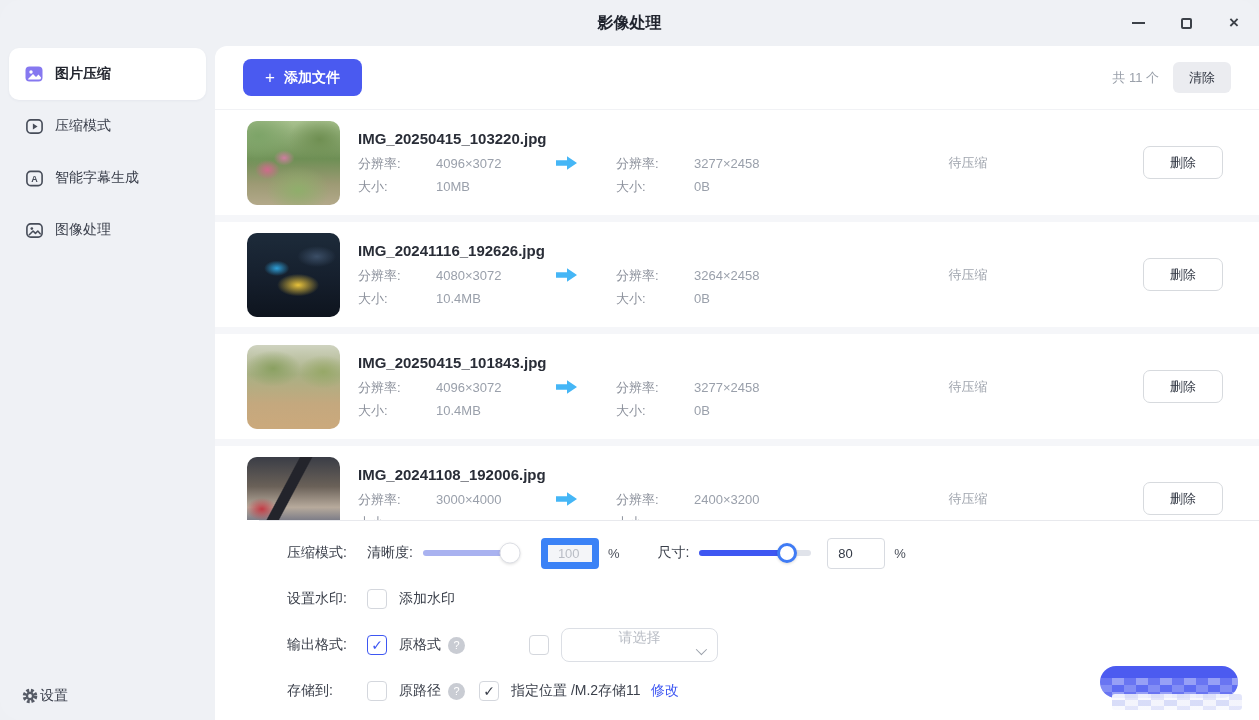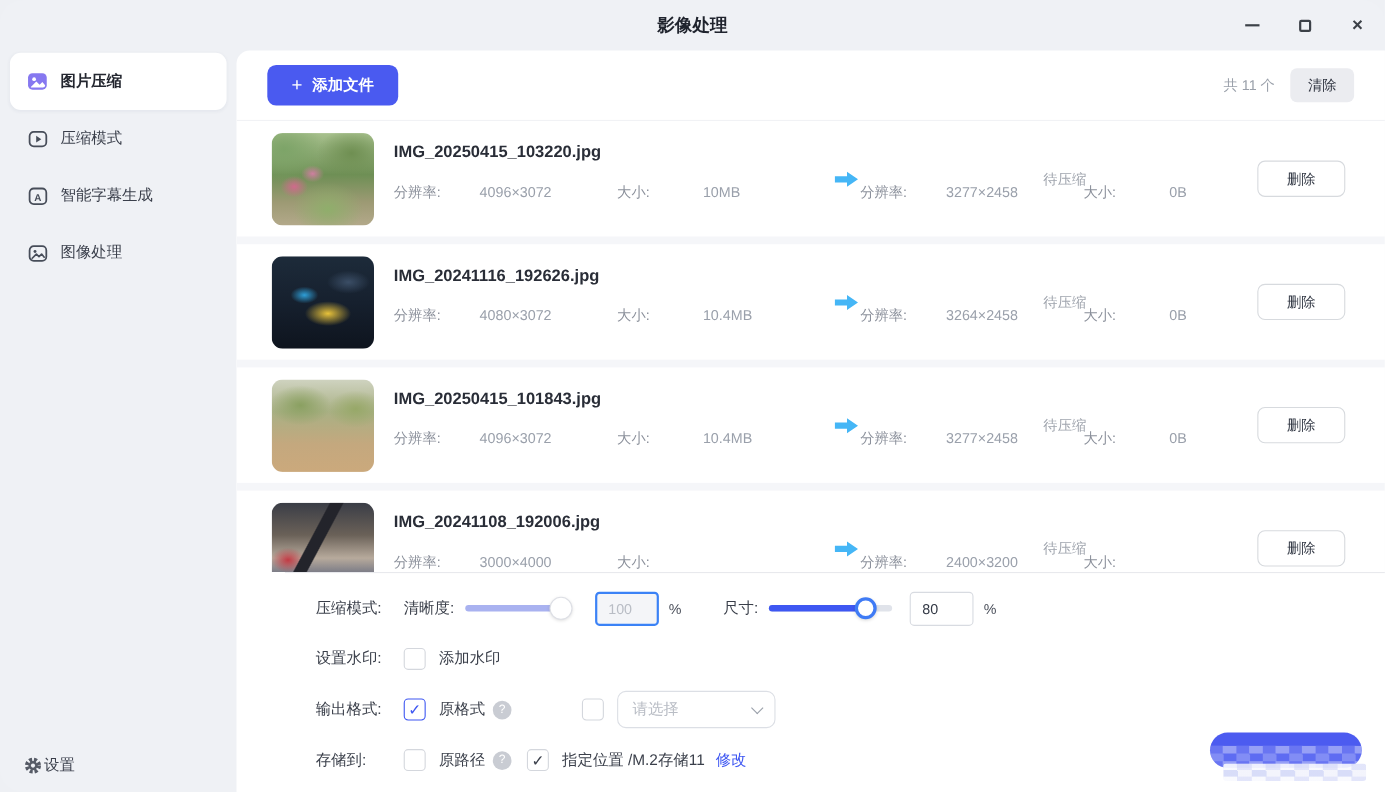--- a/index.html
+++ b/index.html
@@ -54,49 +54,49 @@
     radial-gradient(36px 24px at 82% 32%, #97a868 0%, rgba(151,168,104,0) 70%),
     linear-gradient(180deg, #cfd3c0 0%, #a9b084 35%, #c4a87e 70%, #cba97c 100%); }
   .thumb4 { background:
     linear-gradient(118deg, rgba(20,20,24,0) 38%, #23242b 39%, #23242b 47%, rgba(20,20,24,0) 48%),
     radial-gradient(22px 16px at 16% 62%, #c23a44 0%, rgba(194,58,68,0) 70%),
     linear-gradient(180deg, #3a3d46 0%, #6a6158 35%, #b7aa9c 60%, #57607a 85%, #3c465e 100%); }
 
   .file-info { width:530px; flex:0 0 530px; }
   .file-name { font-size:15px; font-weight:bold; color:#292d37; margin-bottom:8px; }
   .meta-grid { display:flex; align-items:center; }
-  .meta-col { display:flex; flex-direction:row; gap:7px; }
+  .meta-col { display:flex; flex-direction:column; gap:7px; }
   .meta-line { display:flex; font-size:13px; line-height:16px; }
   .meta-label { color:#8b909b; width:78px; }
   .meta-value { color:#9aa0ab; width:118px; }
   .arrow-wrap { width:62px; display:flex; align-items:center; justify-content:flex-start; padding-bottom:24px; }
   .file-status { width:160px; text-align:center; font-size:13px; color:#a0a5ae; }
   .btn-delete { margin-left:auto; margin-right:8px; width:80px; height:33px; background:#fff; border:1px solid #d7dade; border-radius:7px; font-size:13px; color:#333945; cursor:pointer; font-family:inherit; }
 
   
   .settings-panel { flex:0 0 200px; border-top:1px solid #e8e9ed; background:#fff; padding:15px 28px 0; position:relative;margin-left:44px; }
   .s-row { display:flex; align-items:center; height:34px; margin-bottom:12px; font-size:14px; color:#3a3f4a; }
   .p-label { width:80px; flex:0 0 80px; }
   .sub-label { margin-right:10px; }
   .slider { position:relative; height:6px; border-radius:3px; }
   .slider-clarity { width:96px; background:#a9b2f0; margin-right:22px; }
   .slider-size { width:112px; background:#e0e3ea; margin-right:16px; }
   .slider-size .fill { position:absolute; left:0; top:0; bottom:0; width:78%; border-radius:3px; background:#3e57f2; }
   .knob { position:absolute; top:50%; transform:translate(-50%,-50%); background:#fff; border-radius:50%; }
   .knob-clarity { left:calc(100% - 9px); width:21px; height:21px; border:1px solid #dddfe5; box-shadow:0 1px 3px rgba(0,0,0,.12); }
   .knob-size { left:78%; width:20px; height:20px; border:3px solid #3f7bf5; box-shadow:0 1px 3px rgba(0,0,0,.15); }
   .num-input { width:58px; height:31px; border-radius:4px; font-size:13px; padding:0 10px; font-family:inherit; }
-  .input-disabled { background:#f4f5f8; border:2px solid #3b82f6; color:#b9bdc5; }
+  .input-disabled { background:#f4f5f8; border:7px solid #3b82f6; color:#b9bdc5; }
   .input-active { background:#fff; border:1px solid #d8dbe1; color:#333945; }
   .pct { margin:0 0 0 9px; color:#4a4f5a; font-size:13px; }
   .gap-size { margin-left:38px; }
   .cb { width:20px; height:20px; border:1.5px solid #d4d7dd; border-radius:4px; background:#fff; display:flex; align-items:center; justify-content:center; margin-right:12px; cursor:pointer; flex:0 0 20px; }
   .cb.checked { border-color:#3e57f2; color:#3e57f2; font-size:14px; font-weight:bold; }
   .help { width:17px; height:17px; border-radius:50%; background:#c9ccd3; color:#fff; font-size:11px; display:inline-flex; align-items:center; justify-content:center; margin-left:7px; }
-  .select-box { width:144px; height:34px; border:1px solid #dcdfe5; border-radius:8px; display:flex; align-items:center; padding:0 13px; color:#b9bdc5; font-size:14px; margin-left:0; cursor:pointer; }
+  .select-box { width:157px; height:34px; border:1px solid #dcdfe5; border-radius:8px; display:flex; align-items:center; padding:0 13px; color:#b9bdc5; font-size:14px; margin-left:0; cursor:pointer;flex-direction:column; }
   .chevron { margin-left:auto; width:8px; height:8px; border-right:1.5px solid #9aa0aa; border-bottom:1.5px solid #9aa0aa; transform:rotate(45deg) translateY(-2px); }
   .ml64 { margin-left:64px; }
   .ml14 { margin-left:14px; }
   .link { color:#3e57f2; margin-left:10px; cursor:pointer; }
 
   
   .mosaic-btn { position:absolute; right:21px; bottom:8px; width:138px; height:46px; cursor:pointer; }
   .mosaic-pill { position:absolute; left:0; right:0; top:0; height:32px; border-radius:16px; background:#4c5bf0; overflow:hidden; }
   .mosaic-pill::after { content:""; position:absolute; left:0; right:0; bottom:-4px; height:24px;
     background: conic-gradient(rgba(255,255,255,.42) 25%, rgba(255,255,255,.10) 0 50%, rgba(255,255,255,.30) 0 75%, rgba(255,255,255,.16) 0);

